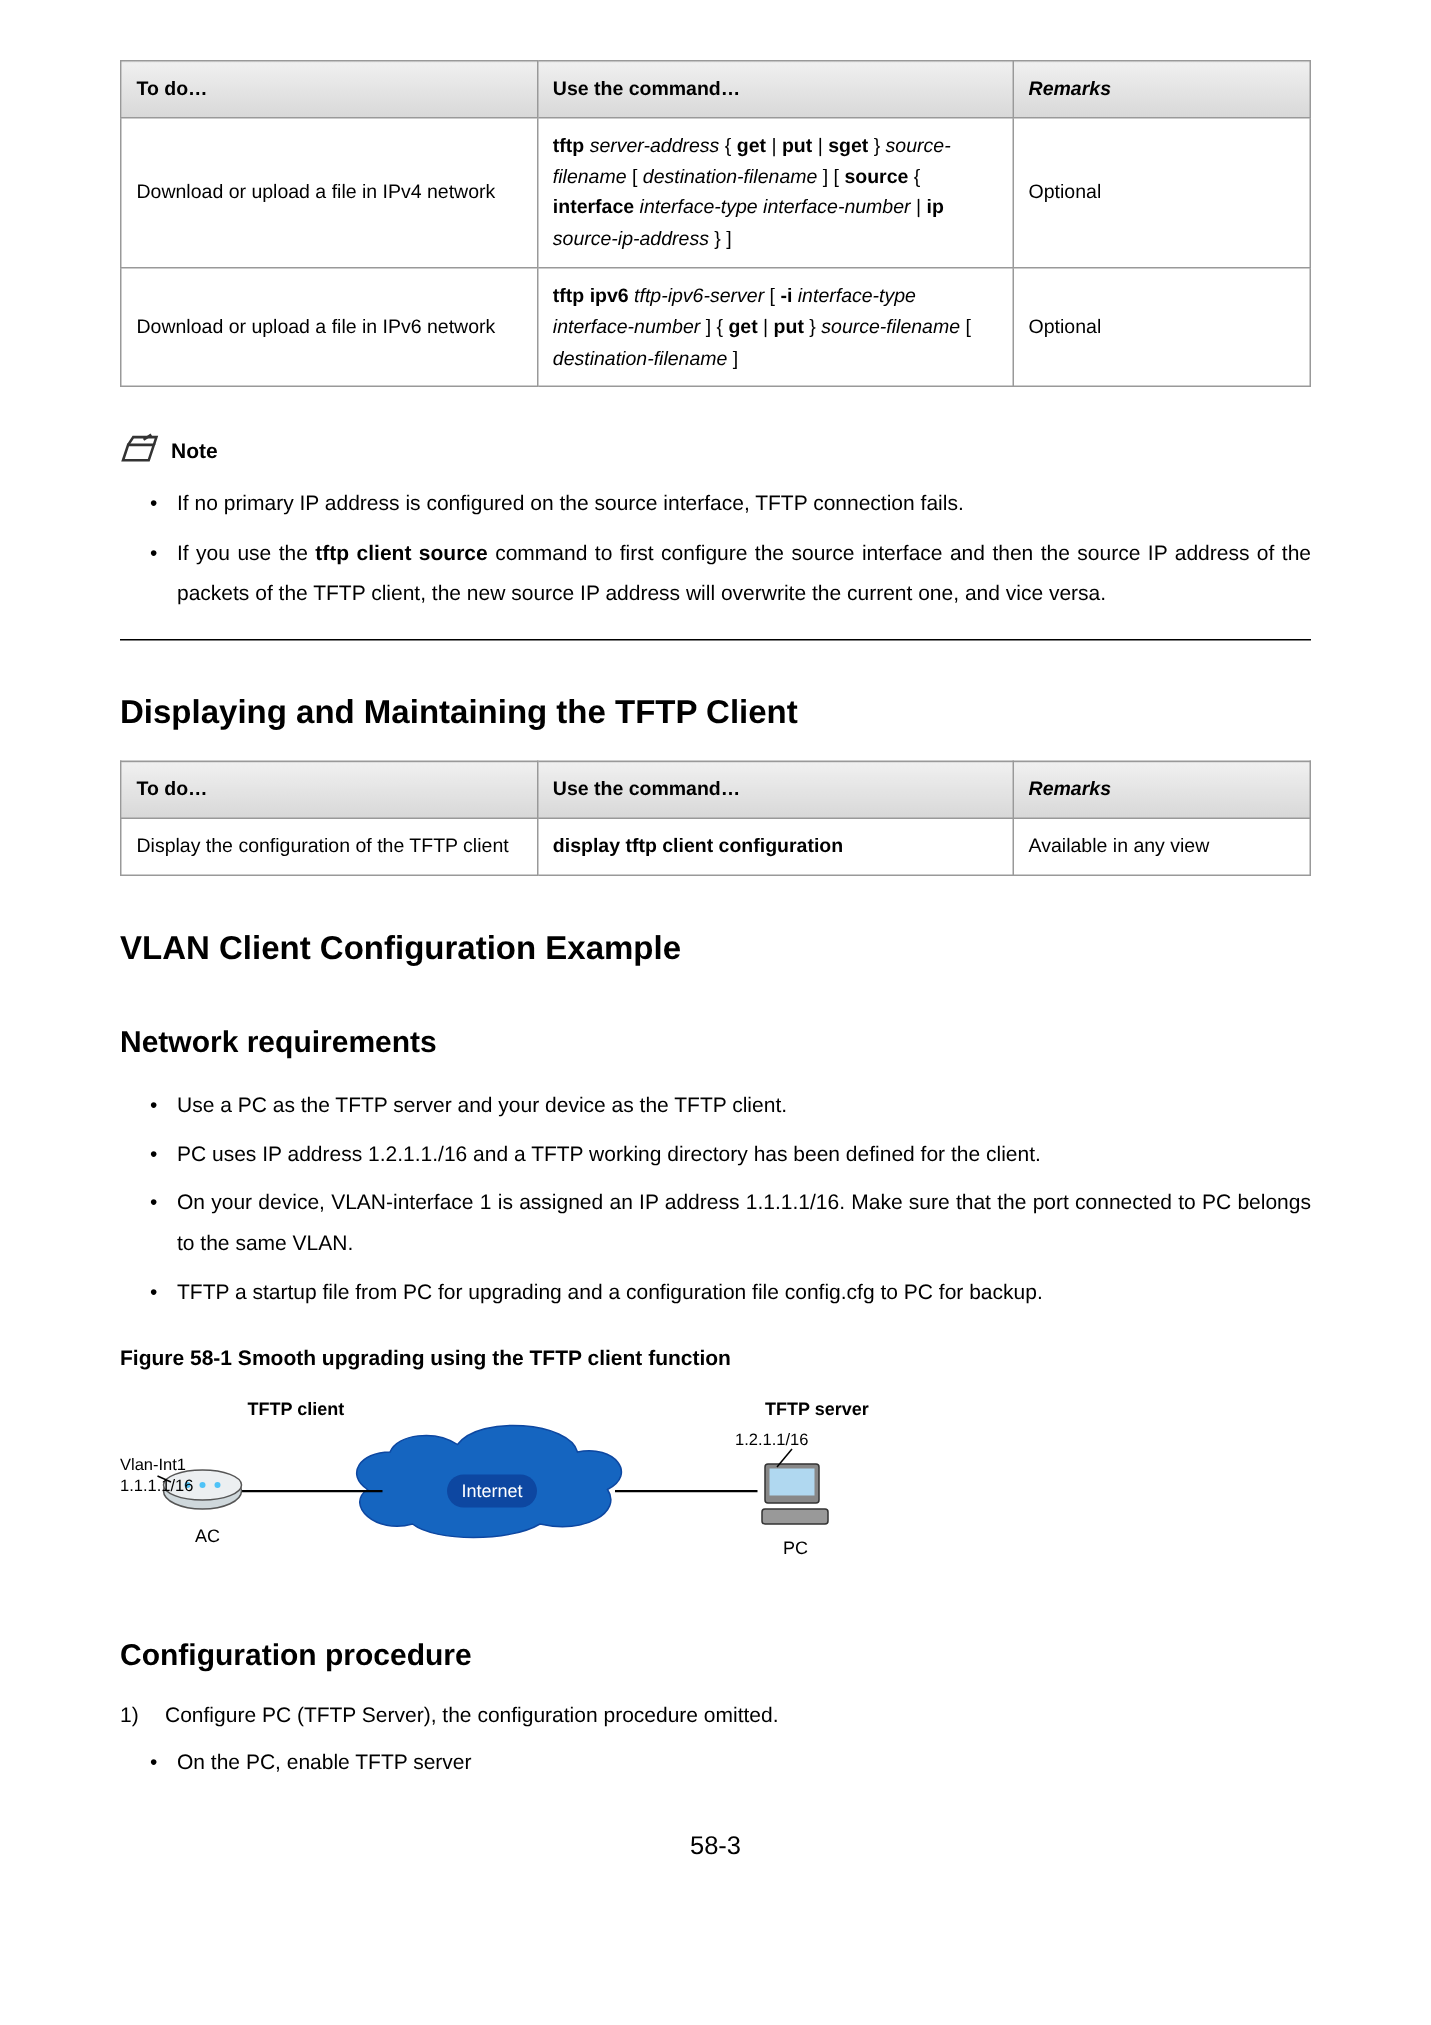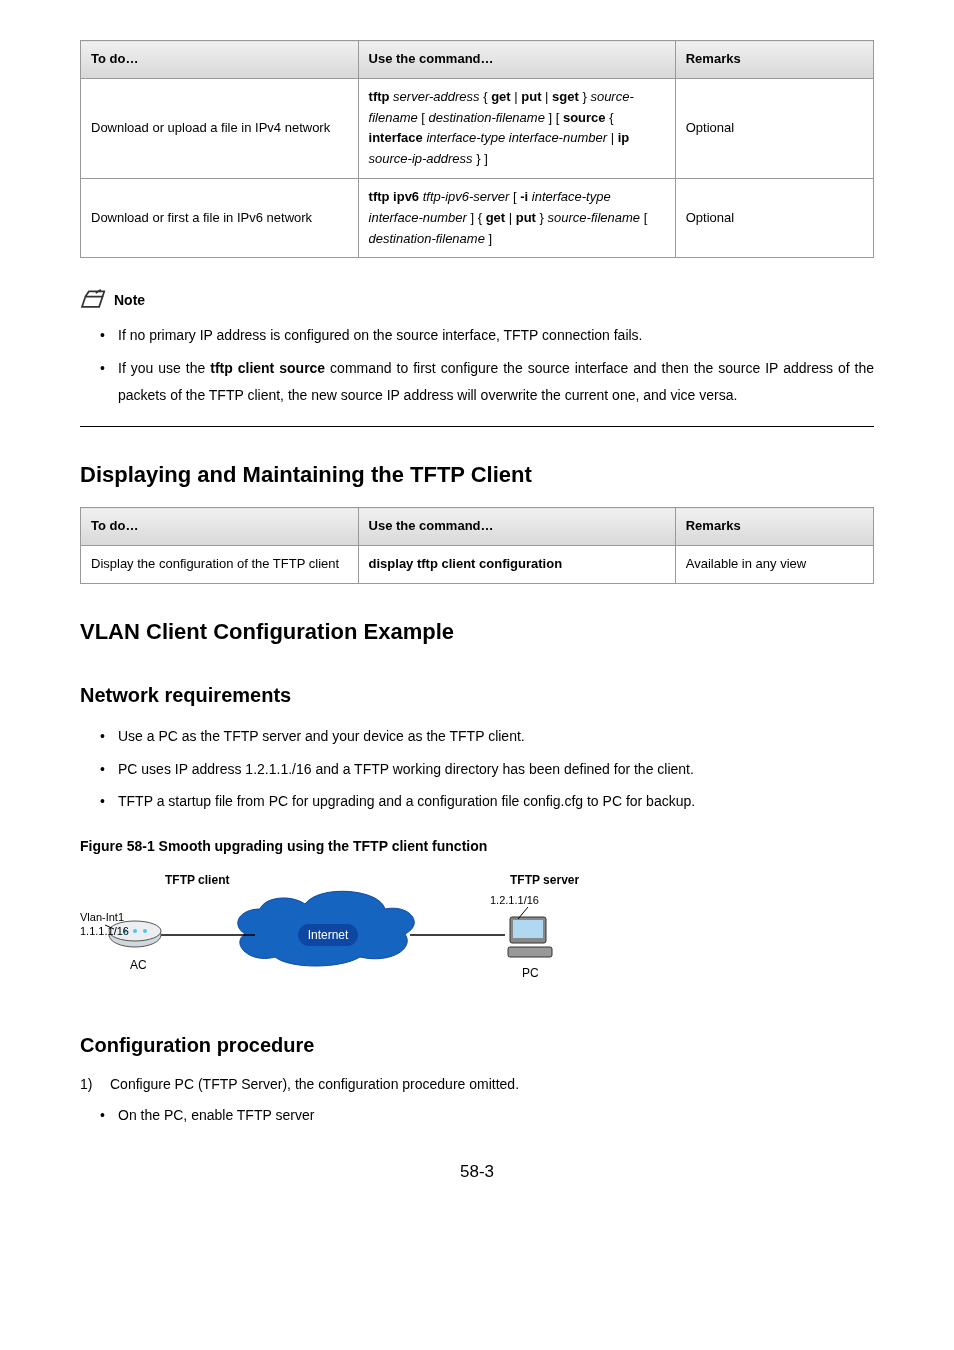--- a/index.html
+++ b/index.html
@@ -24,21 +24,21 @@
       vertical-align: middle;
       font-size: 13px;
     }
     thead td, thead th {
       background: linear-gradient(to bottom, #f0f0f0, #d8d8d8);
       font-weight: bold;
       text-align: left;
     }
     .col1 { width: 35%; }
     .col2 { width: 40%; }
-    .col3 { width: 25%; }
+    .col3 { width: 25%; font-style: italic; }
     .cmd {
       font-family: Arial, sans-serif;
       font-weight: bold;
     }
     .cmd-italic {
       font-style: italic;
       font-weight: normal;
     }
     .note-box {
       margin: 30px 0 10px 0;
@@ -127,21 +127,21 @@
       <td class="col3">Remarks</td>
     </tr>
   </thead>
   <tbody id="table1-body">
       <tr>
         <td>Download or upload a file in IPv4 network</td>
         <td><span class="cmd">tftp</span><span> </span><span class="cmd-italic">server-address</span><span> { </span><span class="cmd">get</span><span> | </span><span class="cmd">put</span><span> | </span><span class="cmd">sget</span><span> } </span><span class="cmd-italic">source-filename</span><span> [ </span><span class="cmd-italic">destination-filename</span><span> ] [ </span><span class="cmd">source</span><span> { </span><span class="cmd">interface</span><span> </span><span class="cmd-italic">interface-type interface-number</span><span> | </span><span class="cmd">ip</span><span> </span><span class="cmd-italic">source-ip-address</span><span> } ]</span></td>
         <td>Optional</td>
       </tr>
       <tr>
-        <td>Download or first a file in IPv6 network</td>
+        <td>Download or upload a file in IPv6 network</td>
         <td><span class="cmd">tftp ipv6</span><span> </span><span class="cmd-italic">tftp-ipv6-server</span><span> [ </span><span class="cmd">-i</span><span> </span><span class="cmd-italic">interface-type interface-number</span><span> ] { </span><span class="cmd">get</span><span> | </span><span class="cmd">put</span><span> } </span><span class="cmd-italic">source-filename</span><span> [ </span><span class="cmd-italic">destination-filename</span><span> ]</span></td>
         <td>Optional</td>
       </tr>
     </tbody>
 </table>
 
 <div class="note-box">
   <svg class="note-icon" viewBox="0 0 32 28">
     <path d="M2 22 L22 22 L26 10 L6 10 Z" fill="none" stroke="#333" stroke-width="2"></path>
     <path d="M6 10 L10 4 L28 4 L26 10" fill="none" stroke="#333" stroke-width="2"></path>
@@ -171,20 +171,21 @@
       <td>Available in any view</td>
     </tr>
   </tbody>
 </table>
 
 <h2>VLAN Client Configuration Example</h2>
 <h3>Network requirements</h3>
 <ul class="bullets" id="netreq-list">
     <li>Use a PC as the TFTP server and your device as the TFTP client.</li>
     <li>PC uses IP address 1.2.1.1./16 and a TFTP working directory has been defined for the client.</li>
+    <li>On your device, VLAN-interface 1 is assigned an IP address 1.1.1.1/16. Make sure that the port connected to PC belongs to the same VLAN.</li>
     <li>TFTP a startup file from PC for upgrading and a configuration file config.cfg to PC for backup.</li>
   </ul>
 
 <div class="figure-caption">
   <span>Figure 58-1 Smooth upgrading using the TFTP client function</span>
 </div>
 <div class="diagram">
   <svg viewBox="0 0 520 130" width="520" height="130">
 
     <path d="M180 40 

